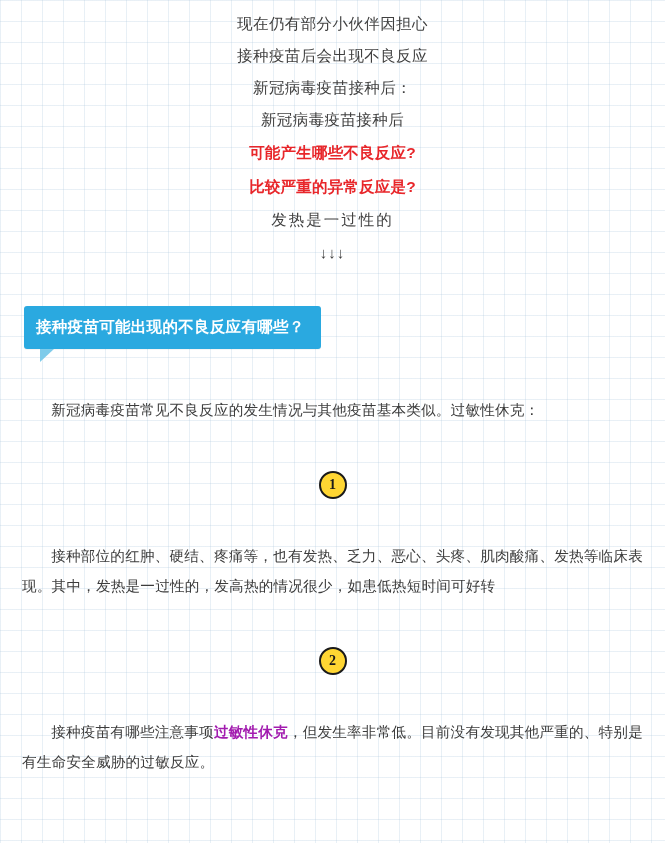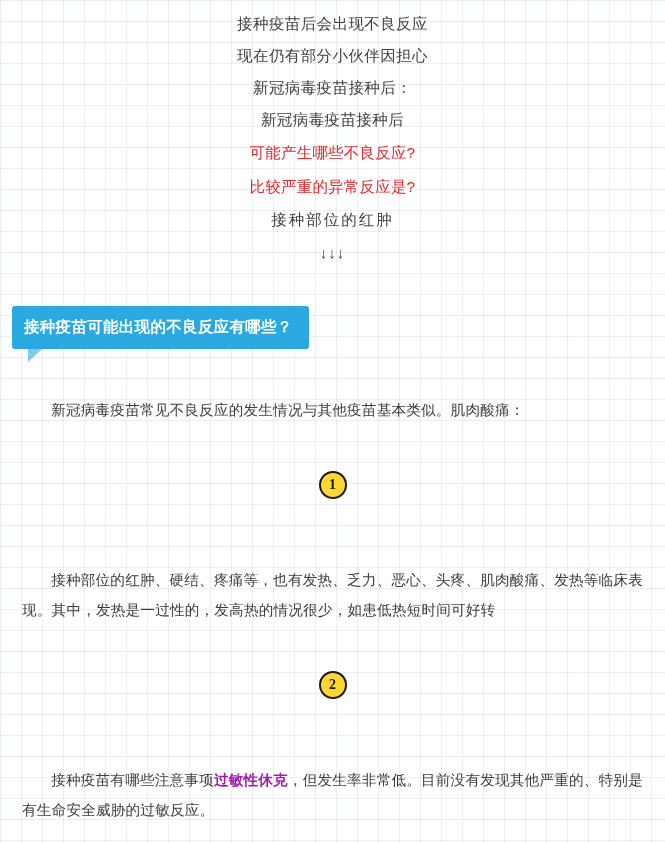--- a/index.html
+++ b/index.html
@@ -33,40 +33,40 @@
     text-align: center;
   }
   .intro-line {
     font-size: 15.5px;
     line-height: 32px;
     color: #3f3f3f;
     letter-spacing: 0.4px;
   }
   .intro-line.highlight {
     color: #e8262a;
-    font-weight: normal;
+    font-weight: bold;
     font-size: 15.5px;
     line-height: 34px;
     letter-spacing: 0.2px;
   }
   .intro-line.spaced {
     letter-spacing: 2px;
   }
   .arrows {
     font-size: 15px;
     line-height: 34px;
     color: #3f3f3f;
     letter-spacing: 1px;
   }
 
   
   .banner-wrap {
     margin-top: 36px;
     position: relative;
-    padding-left: 12px;
+    padding-left: 24px;
   }
   .banner {
     display: inline-block;
     background: #2aa9e0;
     color: #ffffff;
     font-size: 15.5px;
     font-weight: bold;
     letter-spacing: 0.3px;
     padding: 11px 16px 11px 12px;
     border-radius: 3px;
@@ -90,21 +90,21 @@
     line-height: 30px;
     color: #3c3c3c;
     padding: 0 22px 0 22px;
     text-indent: 2em;
     letter-spacing: 0.2px;
   }
   .para.noindent {
     text-indent: 0;
   }
   .para-block {
-    margin-top: 66px;
+    margin-top: 42px;
   }
   .emph-red {
     color: #a21caf;
     font-weight: bold;
   }
 
   
   .marker-row {
     display: flex;
     justify-content: center;
@@ -125,38 +125,38 @@
     font-family: "Liberation Serif", serif;
     box-sizing: border-box;
   }
 </style>
 </head>
 <body>
 
 <div class="page">
 
   <div class="intro">
+    <div class="intro-line">现在仍有部分小伙伴因担心</div>
     <div class="intro-line">接种疫苗后会出现不良反应</div>
-    <div class="intro-line">现在仍有部分小伙伴因担心</div>
     <div class="intro-line">新冠病毒疫苗接种后：</div>
     <div class="intro-line">新冠病毒疫苗接种后</div>
     <div class="intro-line highlight">可能产生哪些不良反应?</div>
     <div class="intro-line highlight">比较严重的异常反应是?</div>
-    <div class="intro-line spaced">接种部位的红肿</div>
+    <div class="intro-line spaced">发热是一过性的</div>
     <div class="arrows">↓↓↓</div>
   </div>
 
   <div class="banner-wrap">
     <div class="banner">
       <span>接种疫苗可能出现的不良反应有哪些？</span>
       <span class="banner-tail"></span>
     </div>
   </div>
 
-  <div class="para para-block noindent" style="margin-top:46px; text-indent:2em;">新冠病毒疫苗常见不良反应的发生情况与其他疫苗基本类似。肌肉酸痛：</div>
+  <div class="para para-block noindent" style="margin-top:46px; text-indent:2em;">新冠病毒疫苗常见不良反应的发生情况与其他疫苗基本类似。过敏性休克：</div>
 
   <div class="marker-row">
     <div class="marker">1</div>
   </div>
 
   <div class="para para-block">接种部位的红肿、硬结、疼痛等，也有发热、乏力、恶心、头疼、肌肉酸痛、发热等临床表现。其中，发热是一过性的，发高热的情况很少，如患低热短时间可好转</div>
 
   <div class="marker-row">
     <div class="marker">2</div>
   </div>

